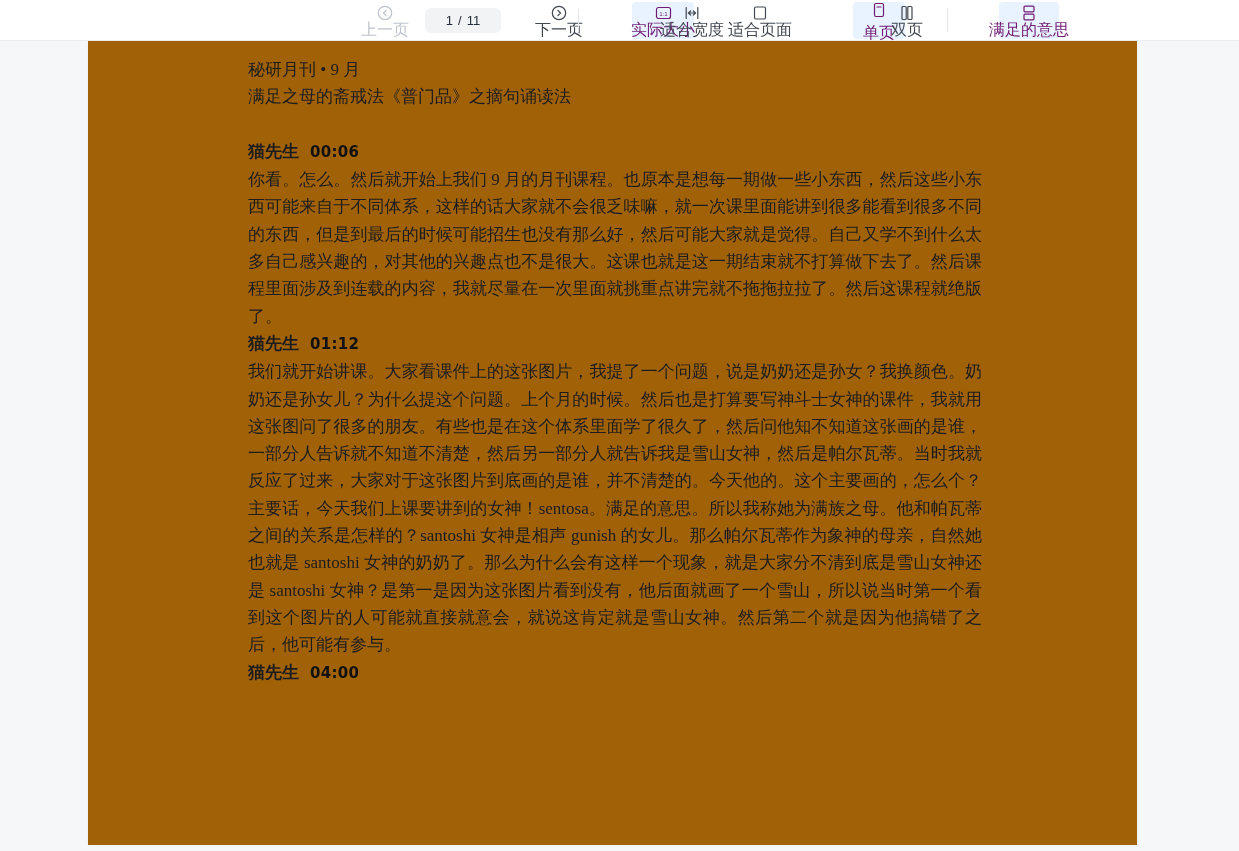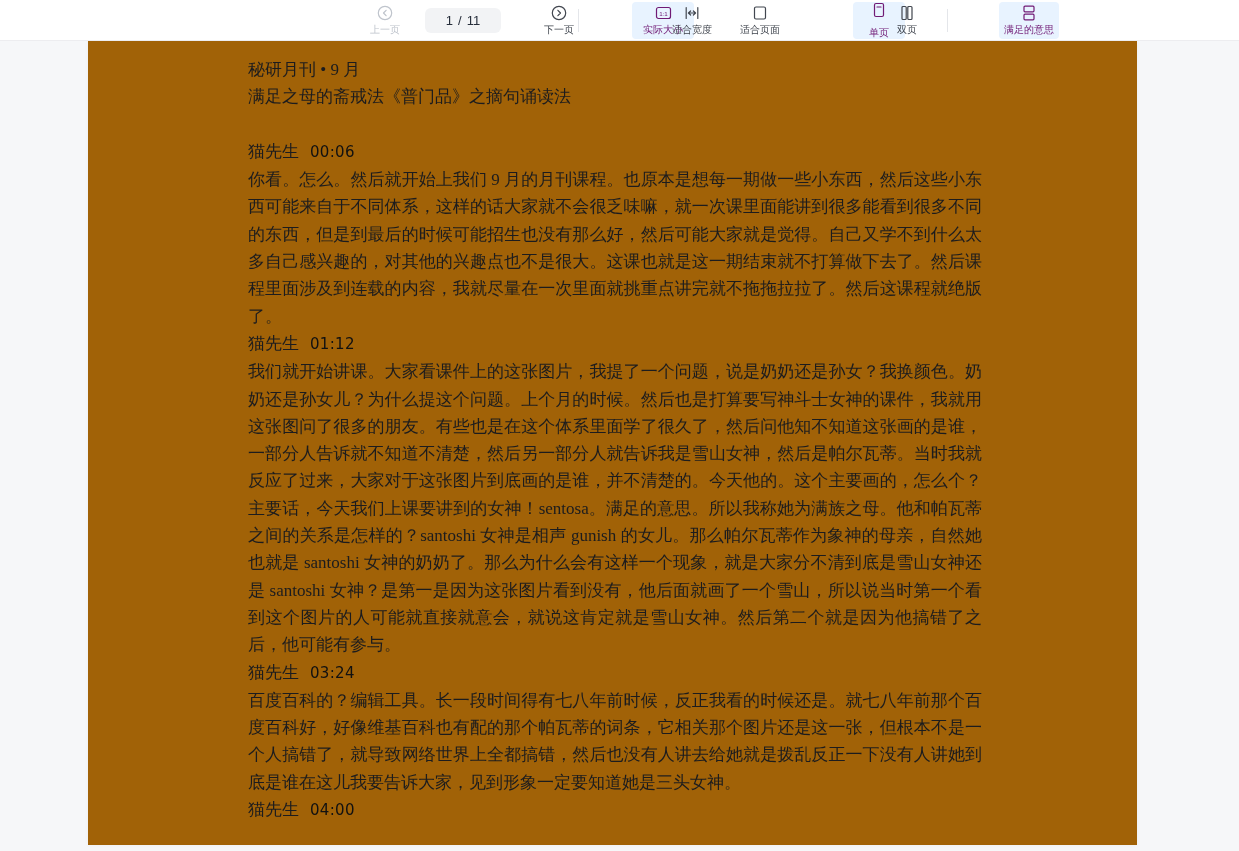--- a/index.html
+++ b/index.html
@@ -8,21 +8,21 @@
   
   .toolbar {
     position: absolute; top: 0; left: 0; width: 1239px; height: 41px;
     background: #ffffff; border-bottom: 1px solid #ededf0; z-index: 10;
   }
   .tb-btn {
     position: absolute; top: 0; height: 41px;
     display: flex; flex-direction: column; align-items: center; justify-content: center;
     gap: 2px; color: #41464f; cursor: pointer; user-select: none;
   }
-  .tb-btn .tb-label { font-size: 10px; line-height: 13px; white-space: nowrap; }
+  .tb-btn .tb-label { font-size: 16px; line-height: 13px; white-space: nowrap; }
   .tb-btn .tb-icon { height: 16px; display: flex; align-items: center; justify-content: center; }
   .tb-btn.disabled { color: #bfc4cc; cursor: default; }
   .tb-btn.active { color: #701a75; margin-left: 40px; }
   .tb-btn.active-bg { background: #e8f3ff; border-radius: 4px; top: 2px; height: 37px; }
   .tb-divider {
     position: absolute; top: 9px; width: 1px; height: 23px; background: #e4e6ea;
   }
   .page-indicator {
     position: absolute; left: 425px; top: 8px; width: 76px; height: 25px;
     background: #f2f3f5; border-radius: 6px;
@@ -41,21 +41,21 @@
     background: #a16207; overflow: hidden;
     box-shadow: 0 0 4px rgba(0,0,0,0.04);
   }
   .doc-content {
     padding: 15px 155px 0 160px;
     font-family: "Liberation Serif", "DejaVu Serif", serif;
     font-size: 17px; line-height: 27.3px; color: #1c1c1e;
   }
   .doc-title { white-space: nowrap; }
   .doc-spacer { height: 27.3px; }
-  .speaker-line { white-space: nowrap; }
+  .speaker-line { white-space: nowrap; font-weight: bold; }
   .speaker-name { }
   .speaker-time {
     font-family: "DejaVu Sans", "Liberation Sans", sans-serif;
     font-size: 15px; margin-left: 11px; letter-spacing: 0.3px; color: #111;
   }
   .entry-text {
     text-align: justify; text-justify: inter-ideograph;
     word-break: break-all;
   }
 </style>
@@ -170,26 +170,20 @@
         <div class="entry-text">你看。怎么。然后就开始上我们 9 月的月刊课程。也原本是想每一期做一些小东西，然后这些小东西可能来自于不同体系，这样的话大家就不会很乏味嘛，就一次课里面能讲到很多能看到很多不同的东西，但是到最后的时候可能招生也没有那么好，然后可能大家就是觉得。自己又学不到什么太多自己感兴趣的，对其他的兴趣点也不是很大。这课也就是这一期结束就不打算做下去了。然后课程里面涉及到连载的内容，我就尽量在一次里面就挑重点讲完就不拖拖拉拉了。然后这课程就绝版了。</div>
       </div>
 
       <div>
         <div class="speaker-line">
           <span class="speaker-name">猫先生</span><span class="speaker-time">01:12</span>
         </div>
         <div class="entry-text">我们就开始讲课。大家看课件上的这张图片，我提了一个问题，说是奶奶还是孙女？我换颜色。奶奶还是孙女儿？为什么提这个问题。上个月的时候。然后也是打算要写神斗士女神的课件，我就用这张图问了很多的朋友。有些也是在这个体系里面学了很久了，然后问他知不知道这张画的是谁，一部分人告诉就不知道不清楚，然后另一部分人就告诉我是雪山女神，然后是帕尔瓦蒂。当时我就反应了过来，大家对于这张图片到底画的是谁，并不清楚的。今天他的。这个主要画的，怎么个？主要话，今天我们上课要讲到的女神！sentosa。满足的意思。所以我称她为满族之母。他和帕瓦蒂之间的关系是怎样的？santoshi 女神是相声 gunish 的女儿。那么帕尔瓦蒂作为象神的母亲，自然她也就是 santoshi 女神的奶奶了。那么为什么会有这样一个现象，就是大家分不清到底是雪山女神还是 santoshi 女神？是第一是因为这张图片看到没有，他后面就画了一个雪山，所以说当时第一个看到这个图片的人可能就直接就意会，就说这肯定就是雪山女神。然后第二个就是因为他搞错了之后，他可能有参与。</div>
       </div>
 
-      <div>
-        <div class="speaker-line">
-          <span class="speaker-name">猫先生</span><span class="speaker-time">03:24</span>
-        </div>
-        <div class="entry-text">百度百科的？编辑工具。长一段时间得有七八年前时候，反正我看的时候还是。就七八年前那个百度百科好，好像维基百科也有配的那个帕瓦蒂的词条，它相关那个图片还是这一张，但根本不是一个人搞错了，就导致网络世界上全都搞错，然后也没有人讲去给她就是拨乱反正一下没有人讲她到底是谁在这儿我要告诉大家，见到形象一定要知道她是三头女神。</div>
-      </div>
 
       <div>
         <div class="speaker-line">
           <span class="speaker-name">猫先生</span><span class="speaker-time">04:00</span>
         </div>
         <div class="entry-text"></div>
       </div>
 
     </div>
   </div>

